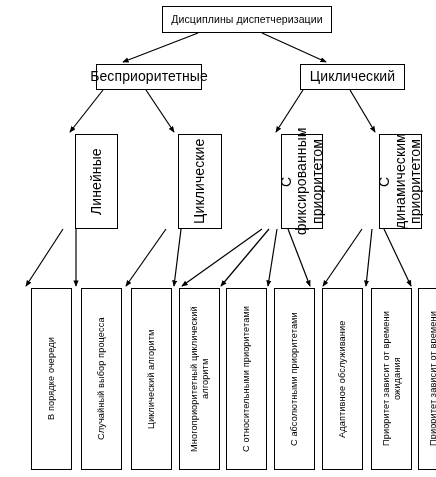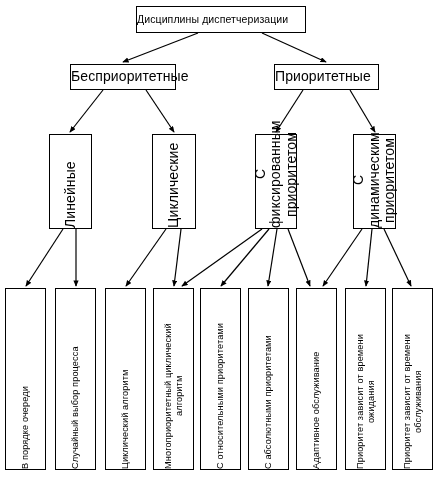--- a/index.html
+++ b/index.html
@@ -22,22 +22,24 @@
     width: 436px;
     height: 477px;
   }
   .node {
     position: absolute;
     box-sizing: border-box;
     border: 1.4px solid #000000;
     background: #ffffff;
     display: flex;
     align-items: center;
+    justify-content: center;
     text-align: center;
     color: #000000;
+    margin-left: 26px;
   }
   .node-label {
     display: block;
     line-height: 1.12;
     letter-spacing: 0.1px;
     white-space: pre-line;
   }
   .node.horiz .node-label {
     font-size: 10.5px;
   }
@@ -90,21 +92,21 @@
   </svg>
 
   <div id="nodes-layer">
       <div class="node horiz title" style="left: 136px; top: 6px; width: 170px; height: 27px;">
         <span class="node-label">Дисциплины диспетчеризации</span>
       </div>
       <div class="node horiz mid" style="left: 70px; top: 64px; width: 106px; height: 26px;">
         <span class="node-label">Бесприоритетные</span>
       </div>
       <div class="node horiz mid" style="left: 274px; top: 64px; width: 105px; height: 26px;">
-        <span class="node-label">Приоритетные</span>
+        <span class="node-label">Циклический</span>
       </div>
       <div class="node vert mid" style="left: 49px; top: 134px; width: 43px; height: 95px;">
         <span class="node-label">Линейные</span>
       </div>
       <div class="node vert mid" style="left: 152px; top: 134px; width: 44px; height: 95px;">
         <span class="node-label">Циклические</span>
       </div>
       <div class="node vert mid" style="left: 255px; top: 134px; width: 42px; height: 95px;">
         <span class="node-label">С
 фиксированным

